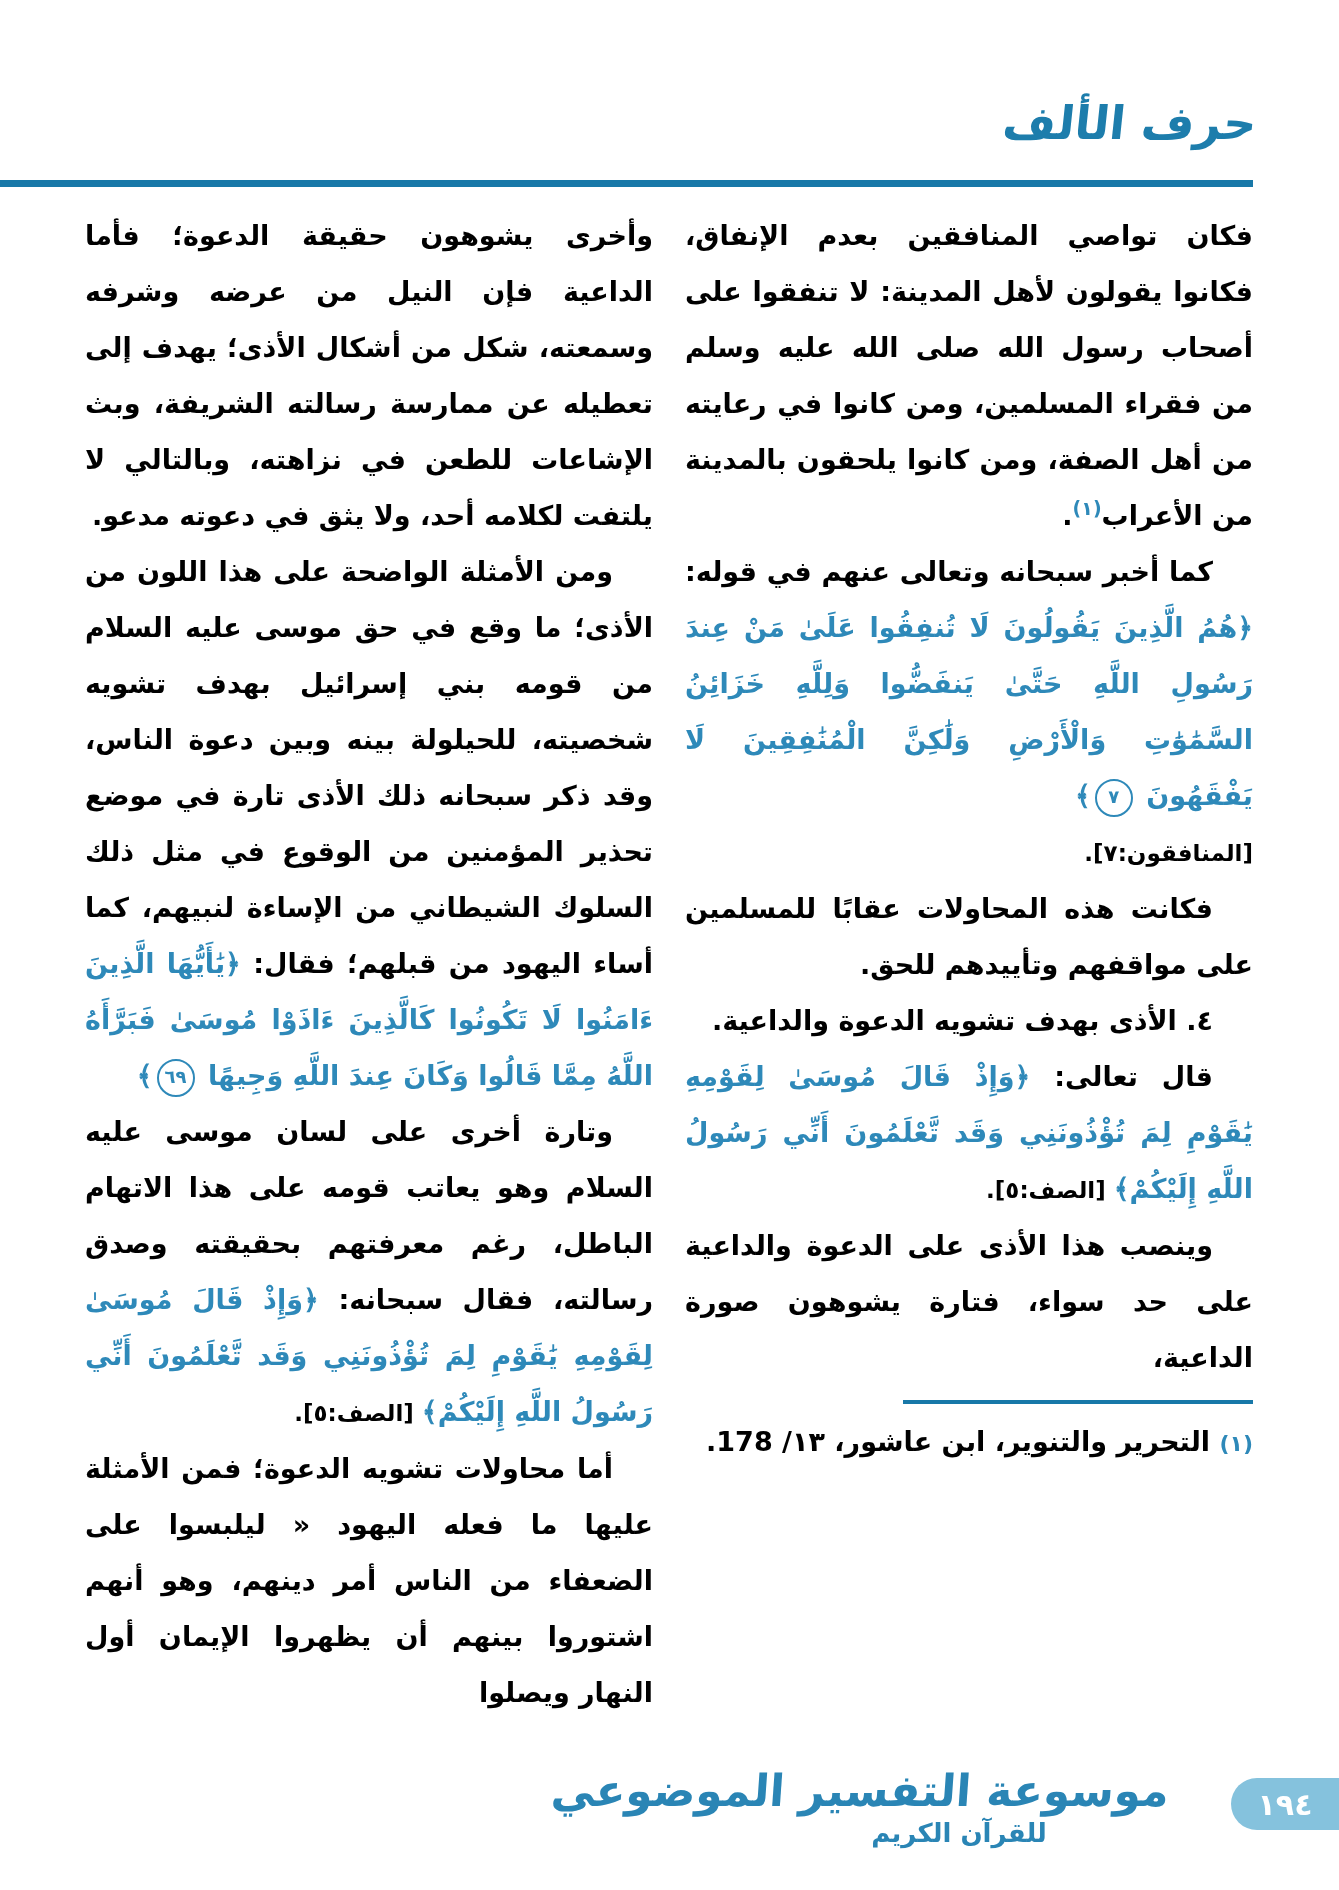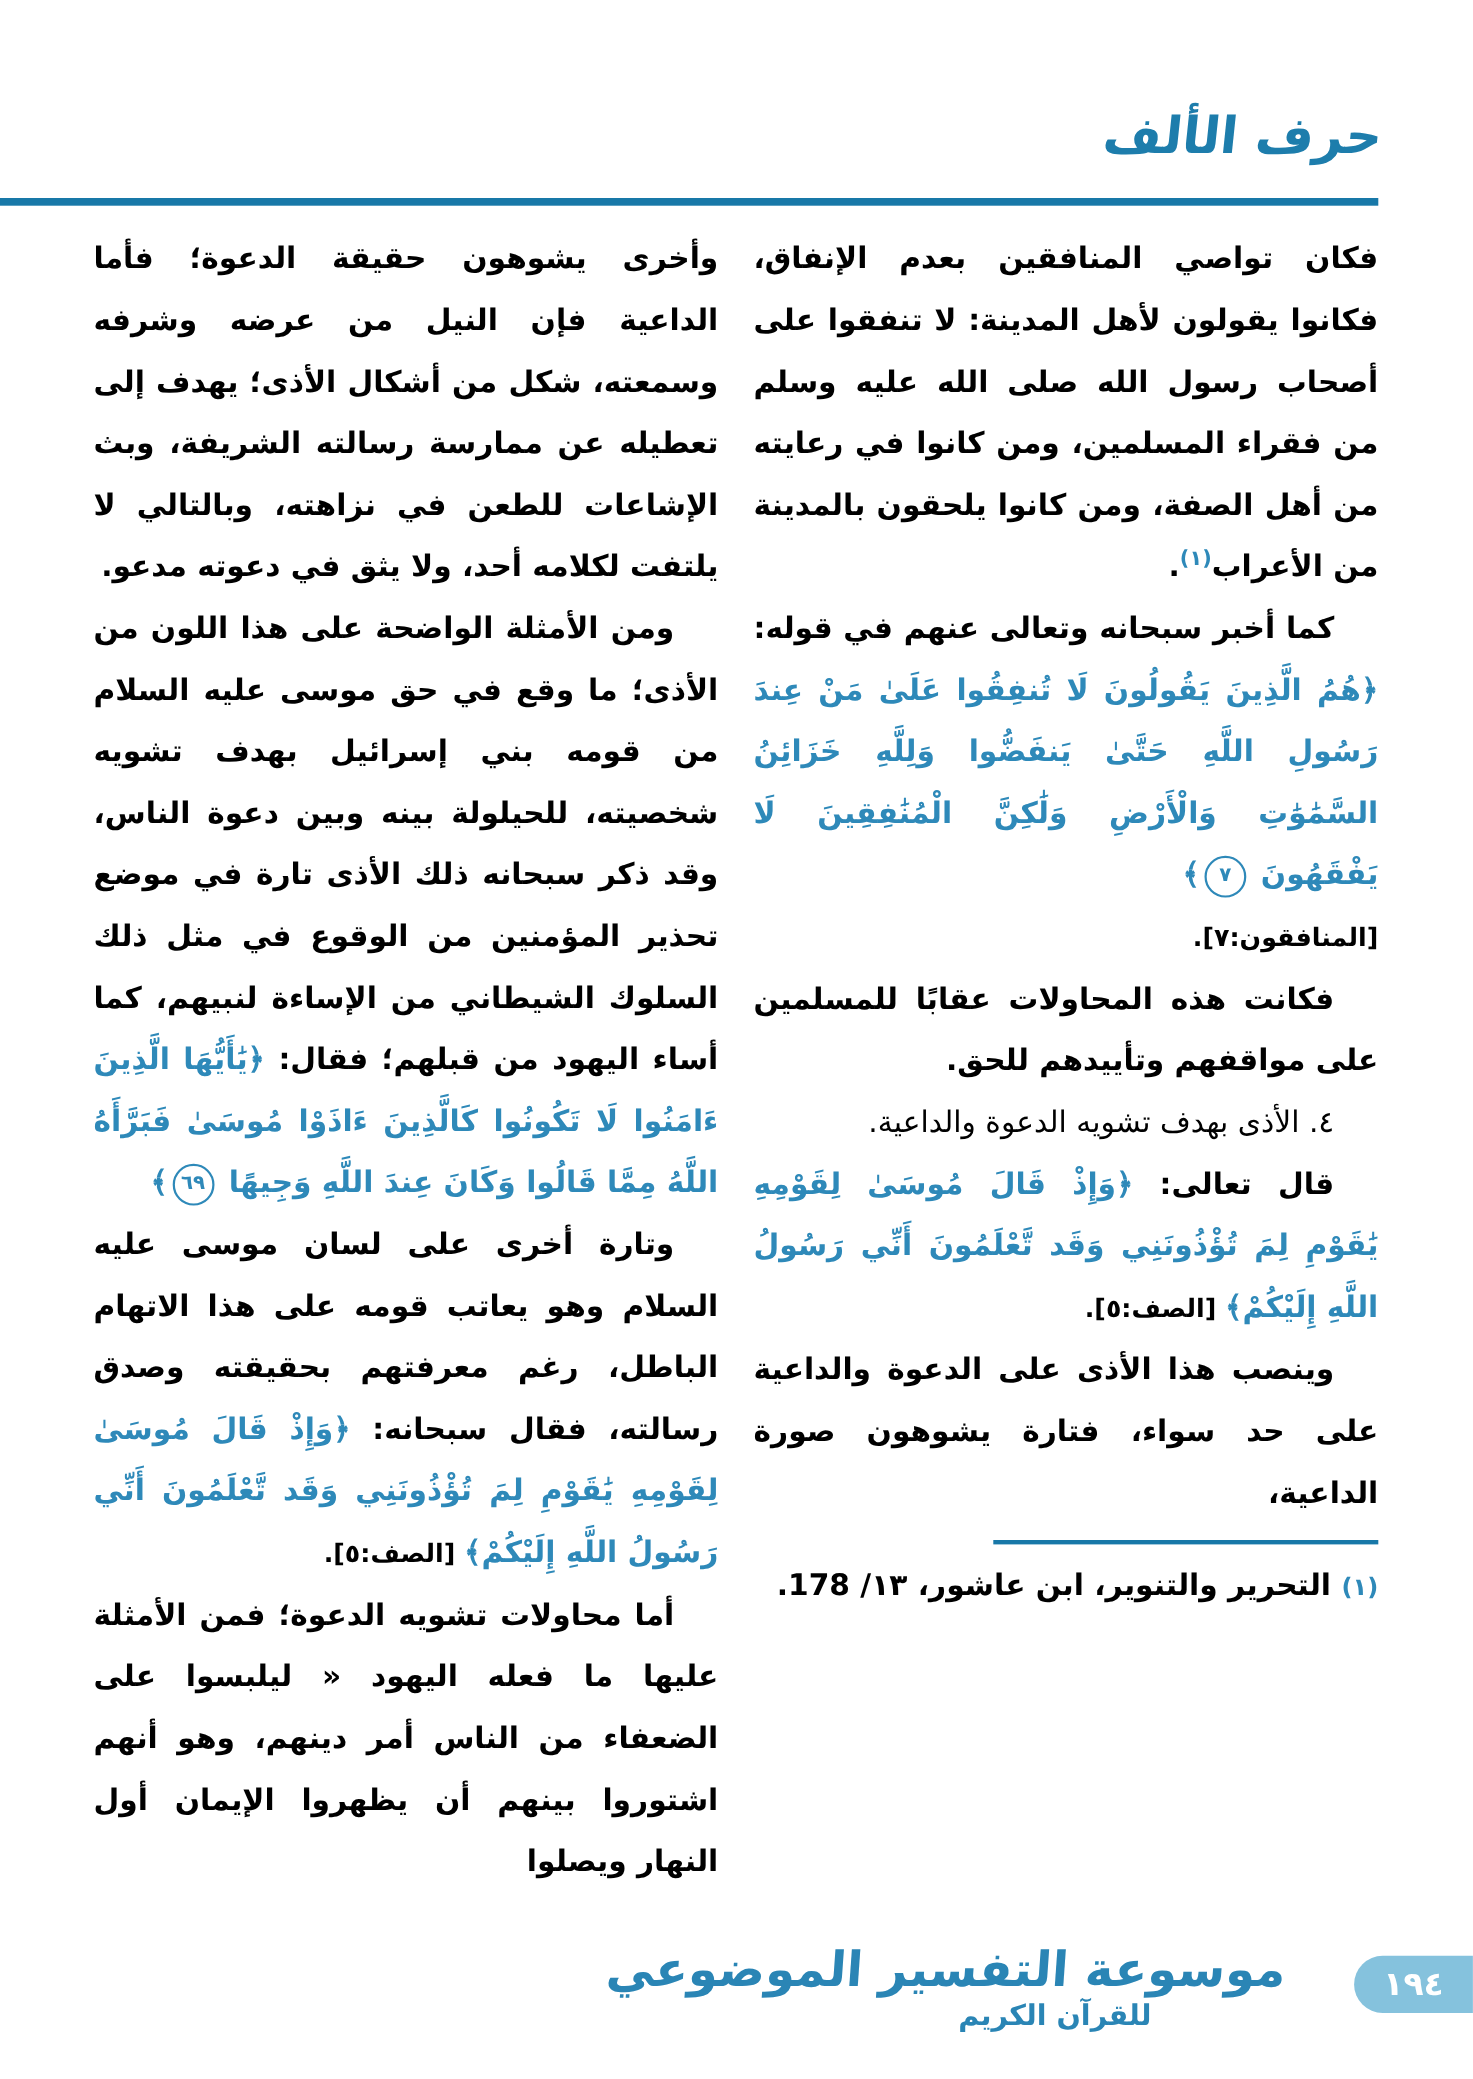--- a/index.html
+++ b/index.html
@@ -50,21 +50,21 @@
     color:#2e89b9;font-size:19px;vertical-align:super;line-height:0;
   }
   .seg-aya{
     display:inline-block;
     width:34px;height:34px;line-height:32px;
     border:2px solid #2e89b9;border-radius:50%;
     color:#2e89b9;font-size:18px;font-weight:bold;
     text-align:center;vertical-align:middle;
     margin:0 4px;text-indent:0;
   }
-  p.heading .seg-text{font-weight:normal;}
+  p.heading .seg-text{font-weight:bold;}
   
   .footnote-rule{
     width:350px;height:4px;background:#1878a8;
     margin:14px 0 10px 0;
   }
   .footnote{
     font-size:24px;line-height:40px;font-weight:600;
   }
   .footnote .seg-sup{font-size:22px;vertical-align:baseline;}
   

